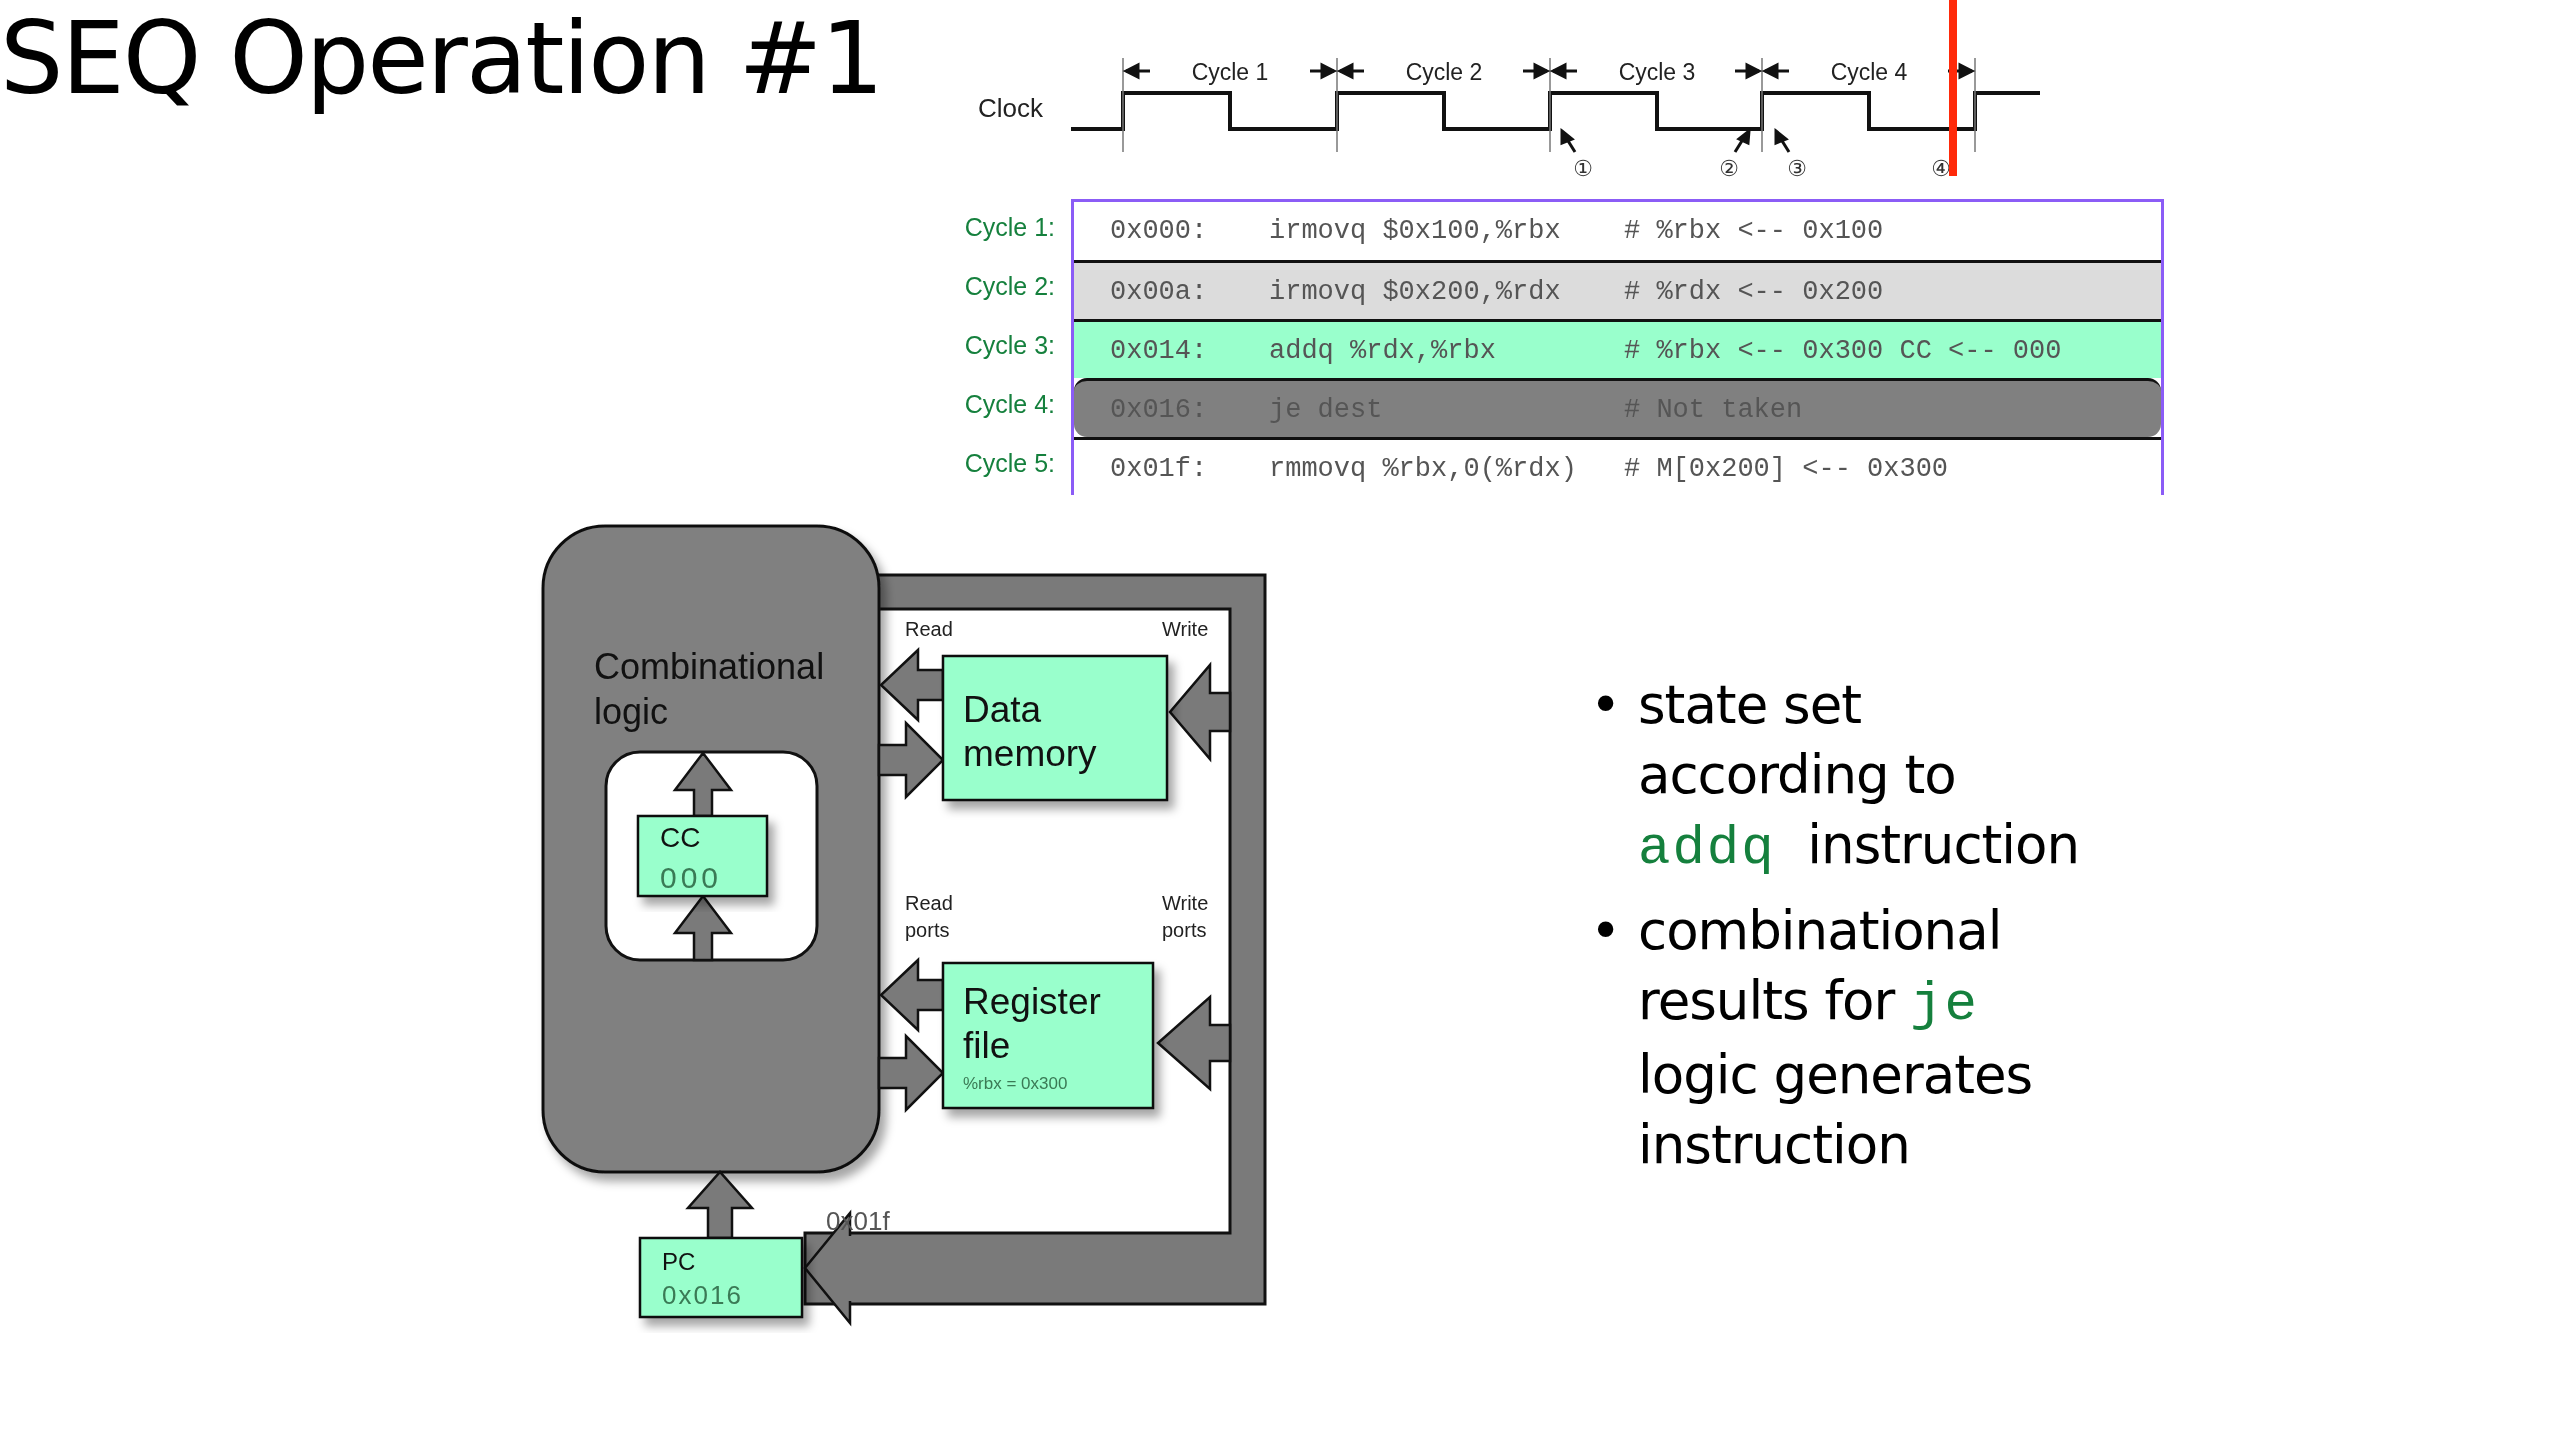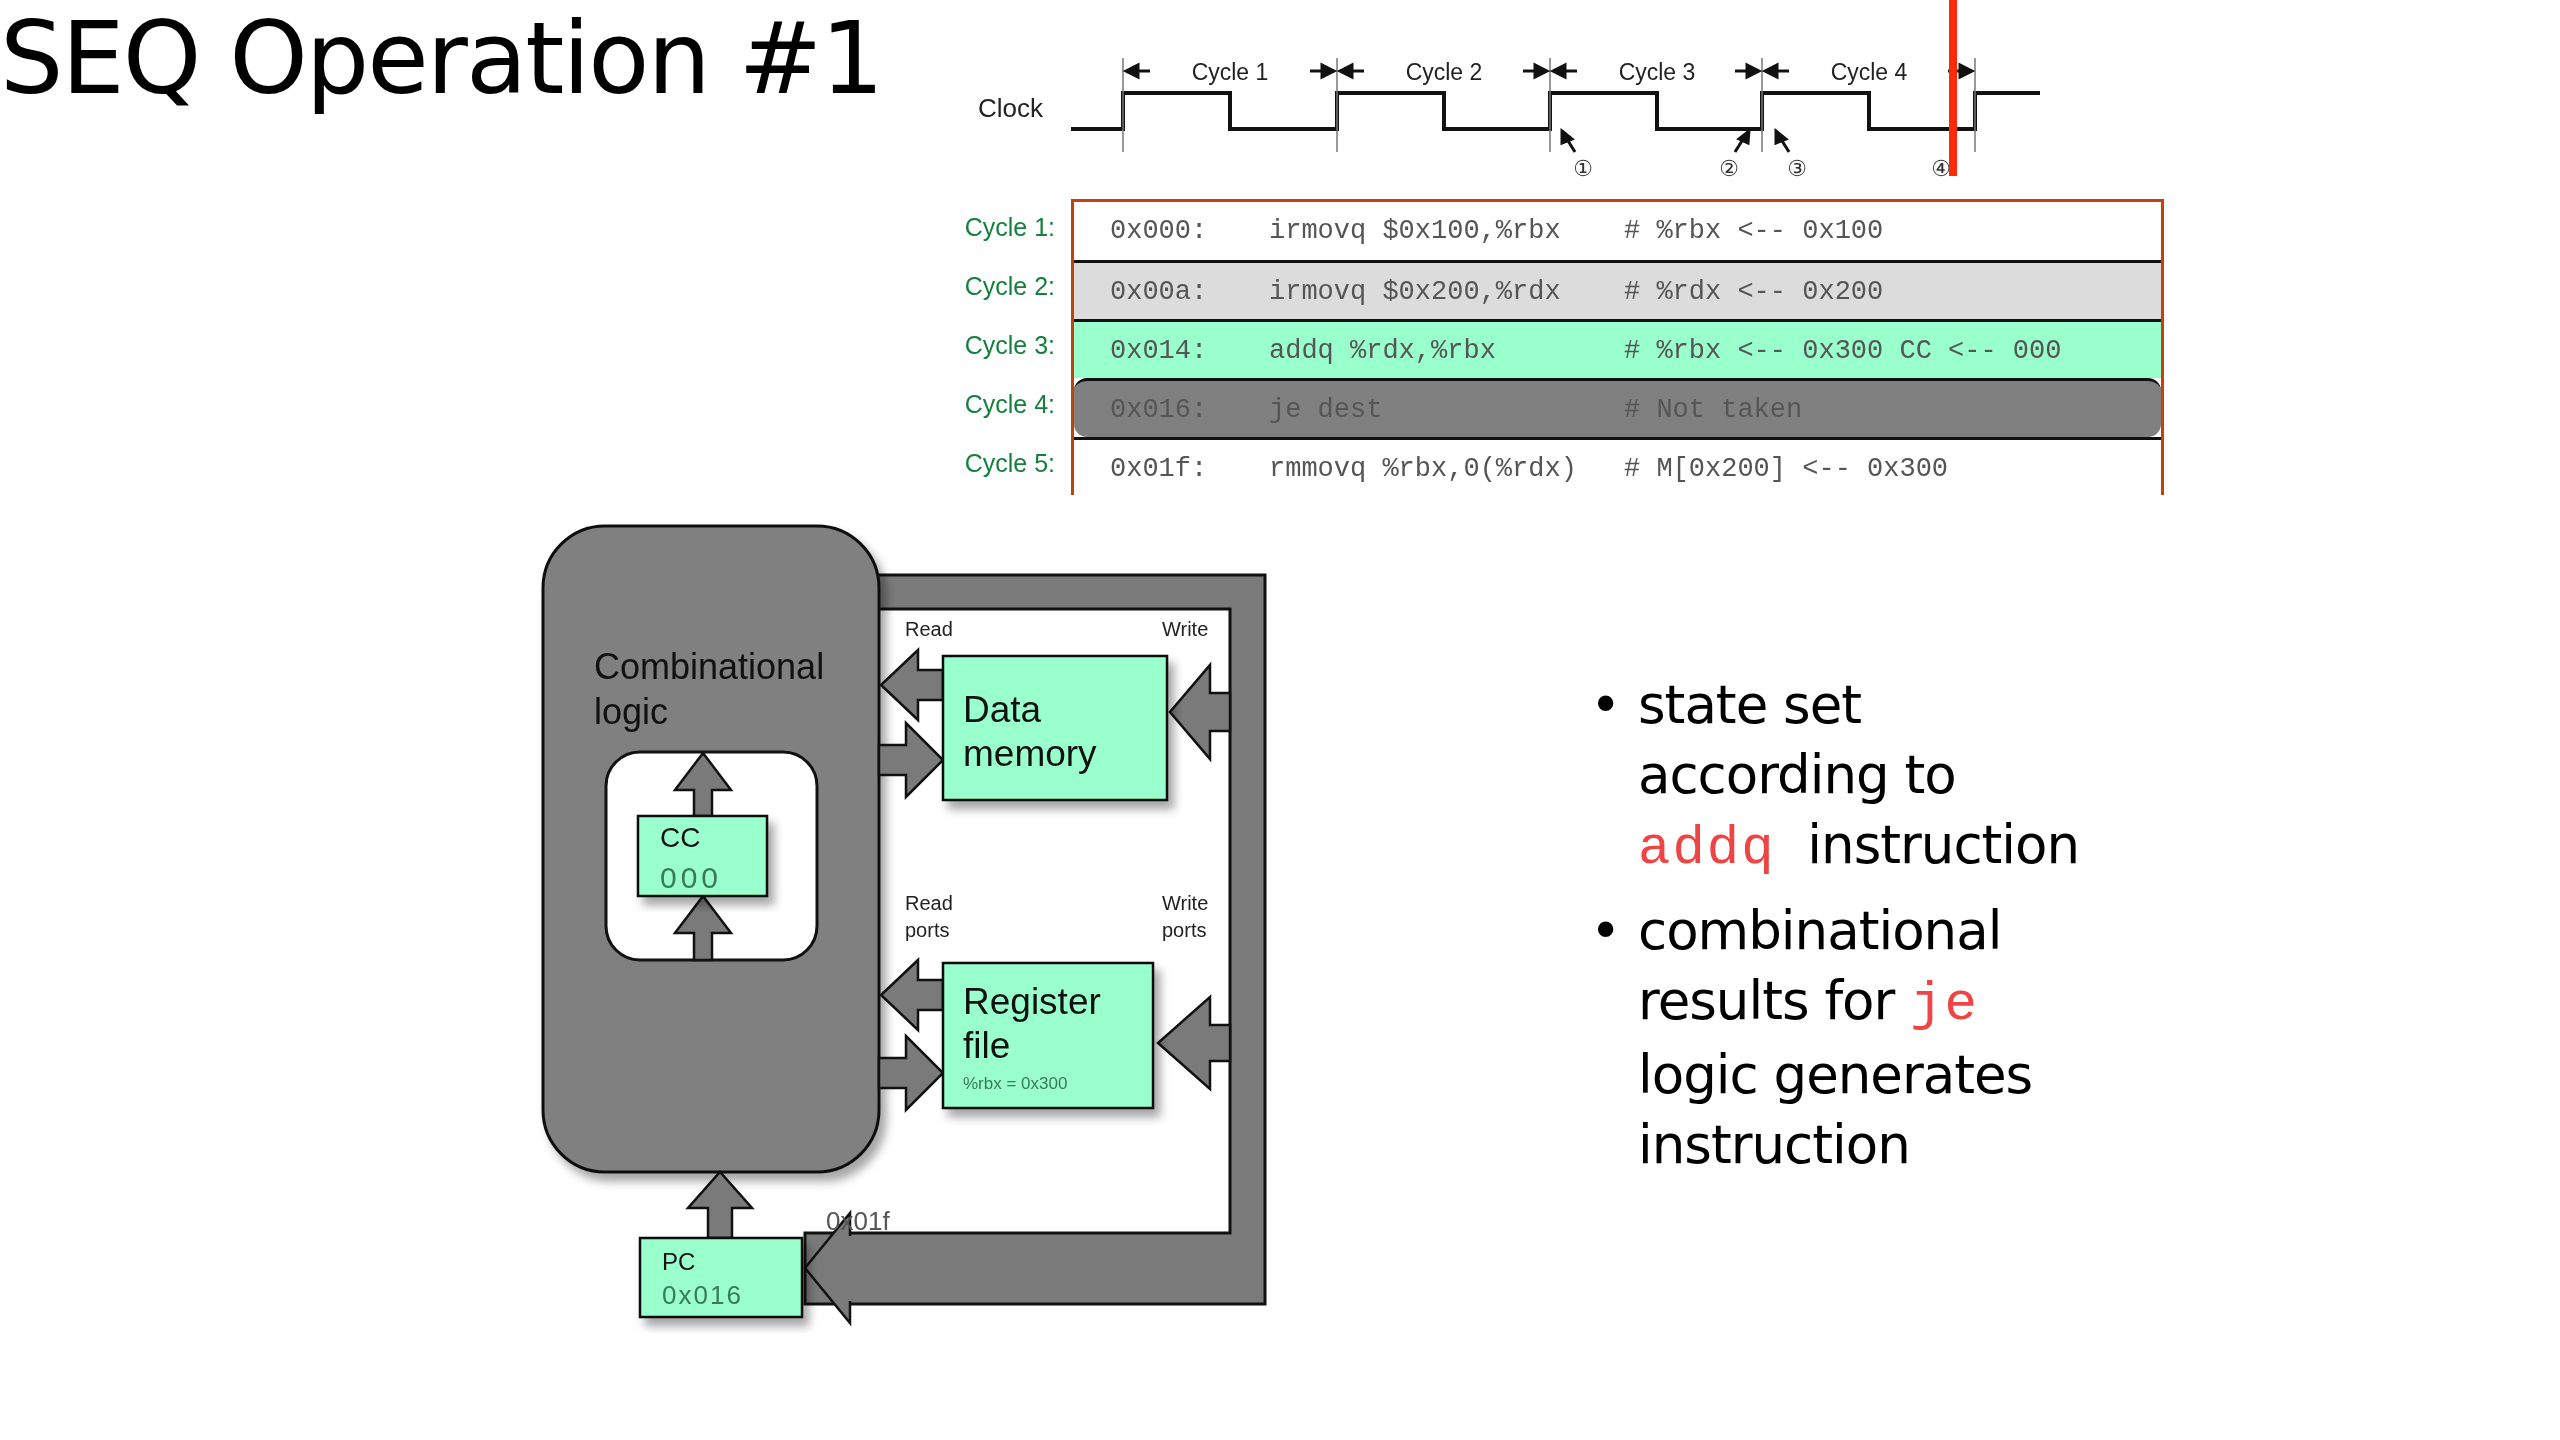--- a/index.html
+++ b/index.html
@@ -1,30 +1,30 @@
 <!DOCTYPE html>
 <html><head>
 <meta charset="utf-8">
 <style>
   html, body { margin:0; padding:0; background:#ffffff; }
   body { width:2560px; height:1440px; position:relative; overflow:hidden; font-family:"Liberation Sans", sans-serif; }
   .abs { position:absolute; }
   #title { left:58px; top:192px; font-size:100px; color:#000; font-family:"DejaVu Sans", sans-serif; letter-spacing:-2px; font-weight:normal; white-space:nowrap; }
   .cycle-label { font-family:"Liberation Sans", sans-serif; font-size:25px; color:#15803d; position:absolute; left:955px; width:100px; text-align:right; white-space:nowrap; }
-  #instr-table { position:absolute; left:1071px; top:199px; width:1093px; height:296px; border:3px solid #c2410c; box-sizing:border-box; }
+  #instr-table { position:absolute; left:1071px; top:199px; width:1093px; height:296px; border:3px solid #8b5cf6; box-sizing:border-box; }
   .row { position:absolute; left:0; right:0; height:59px; box-sizing:border-box; font-family:"Liberation Mono", monospace; font-size:27px; color:#555; }
   .row + .row { border-top:3px solid #111; }
   .row span { position:absolute; top:14px; white-space:pre; }
   .c-addr { left:36px; }
   .c-instr { left:195px; }
   .c-comment { left:550px; }
   .bullets { position:absolute; left:1592px; top:670px; font-family:"DejaVu Sans", sans-serif; font-size:53px; color:#000; line-height:70px; letter-spacing:-1px; }
   .bullet-item { position:relative; padding-left:46px; margin-bottom:12px; }
   .bullet-dot { position:absolute; left:-2px; top:0; }
-  .mono { font-family:"Liberation Mono", monospace; color:#ef4444; font-size:54px; letter-spacing:2px; }
+  .mono { font-family:"Liberation Mono", monospace; color:#15803d; font-size:54px; letter-spacing:2px; }
   svg text { font-family:"Liberation Sans", sans-serif; }
 </style>
 </head>
 <body>
 
 <div id="title">SEQ Operation #1</div>
 
 <svg class="abs" style="left:0;top:0" width="2560" height="200">
   <text x="978" y="117" font-size="26" fill="#222">Clock</text>
 

